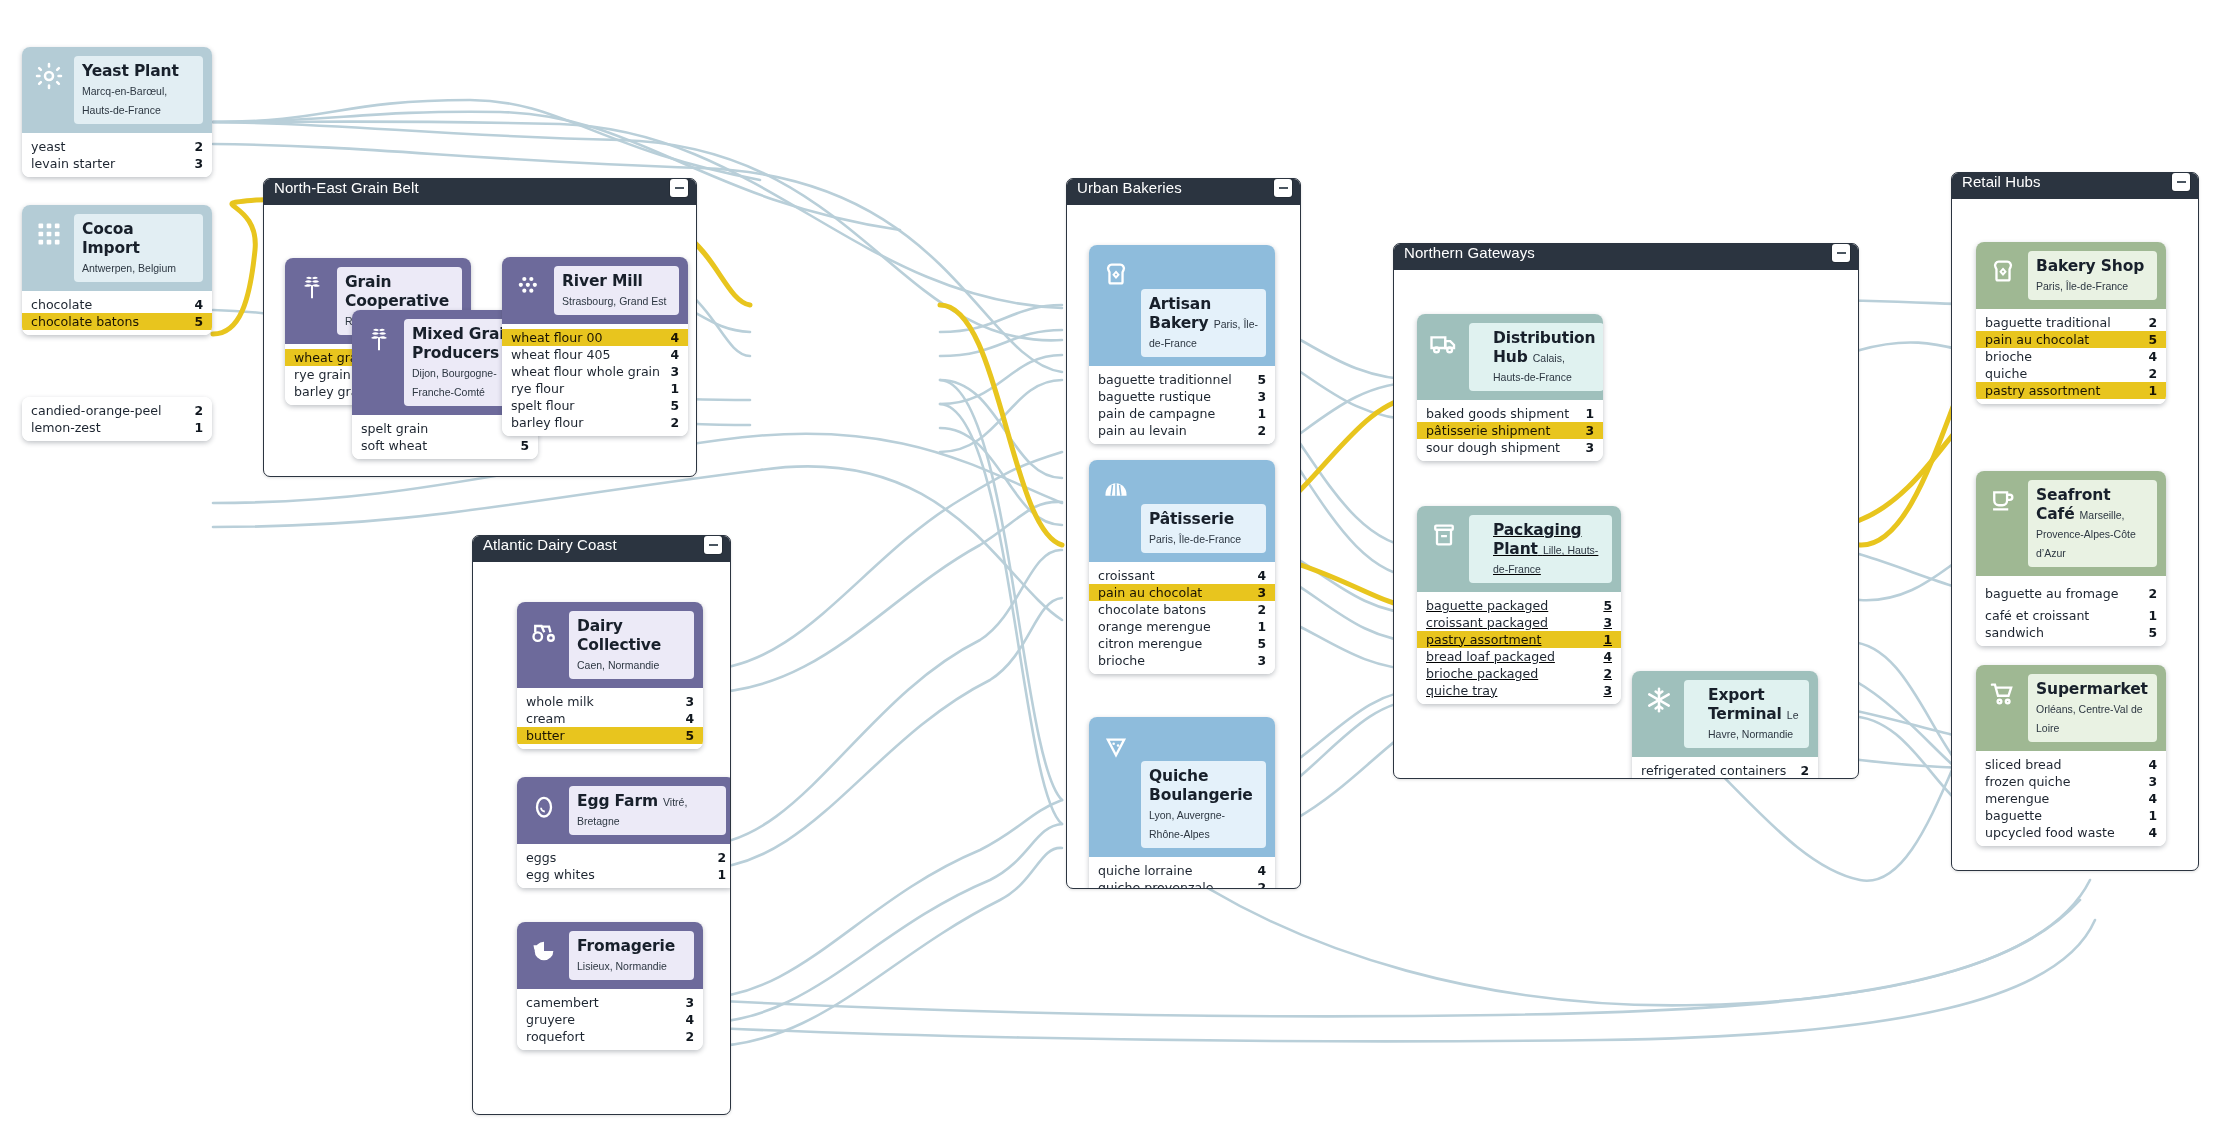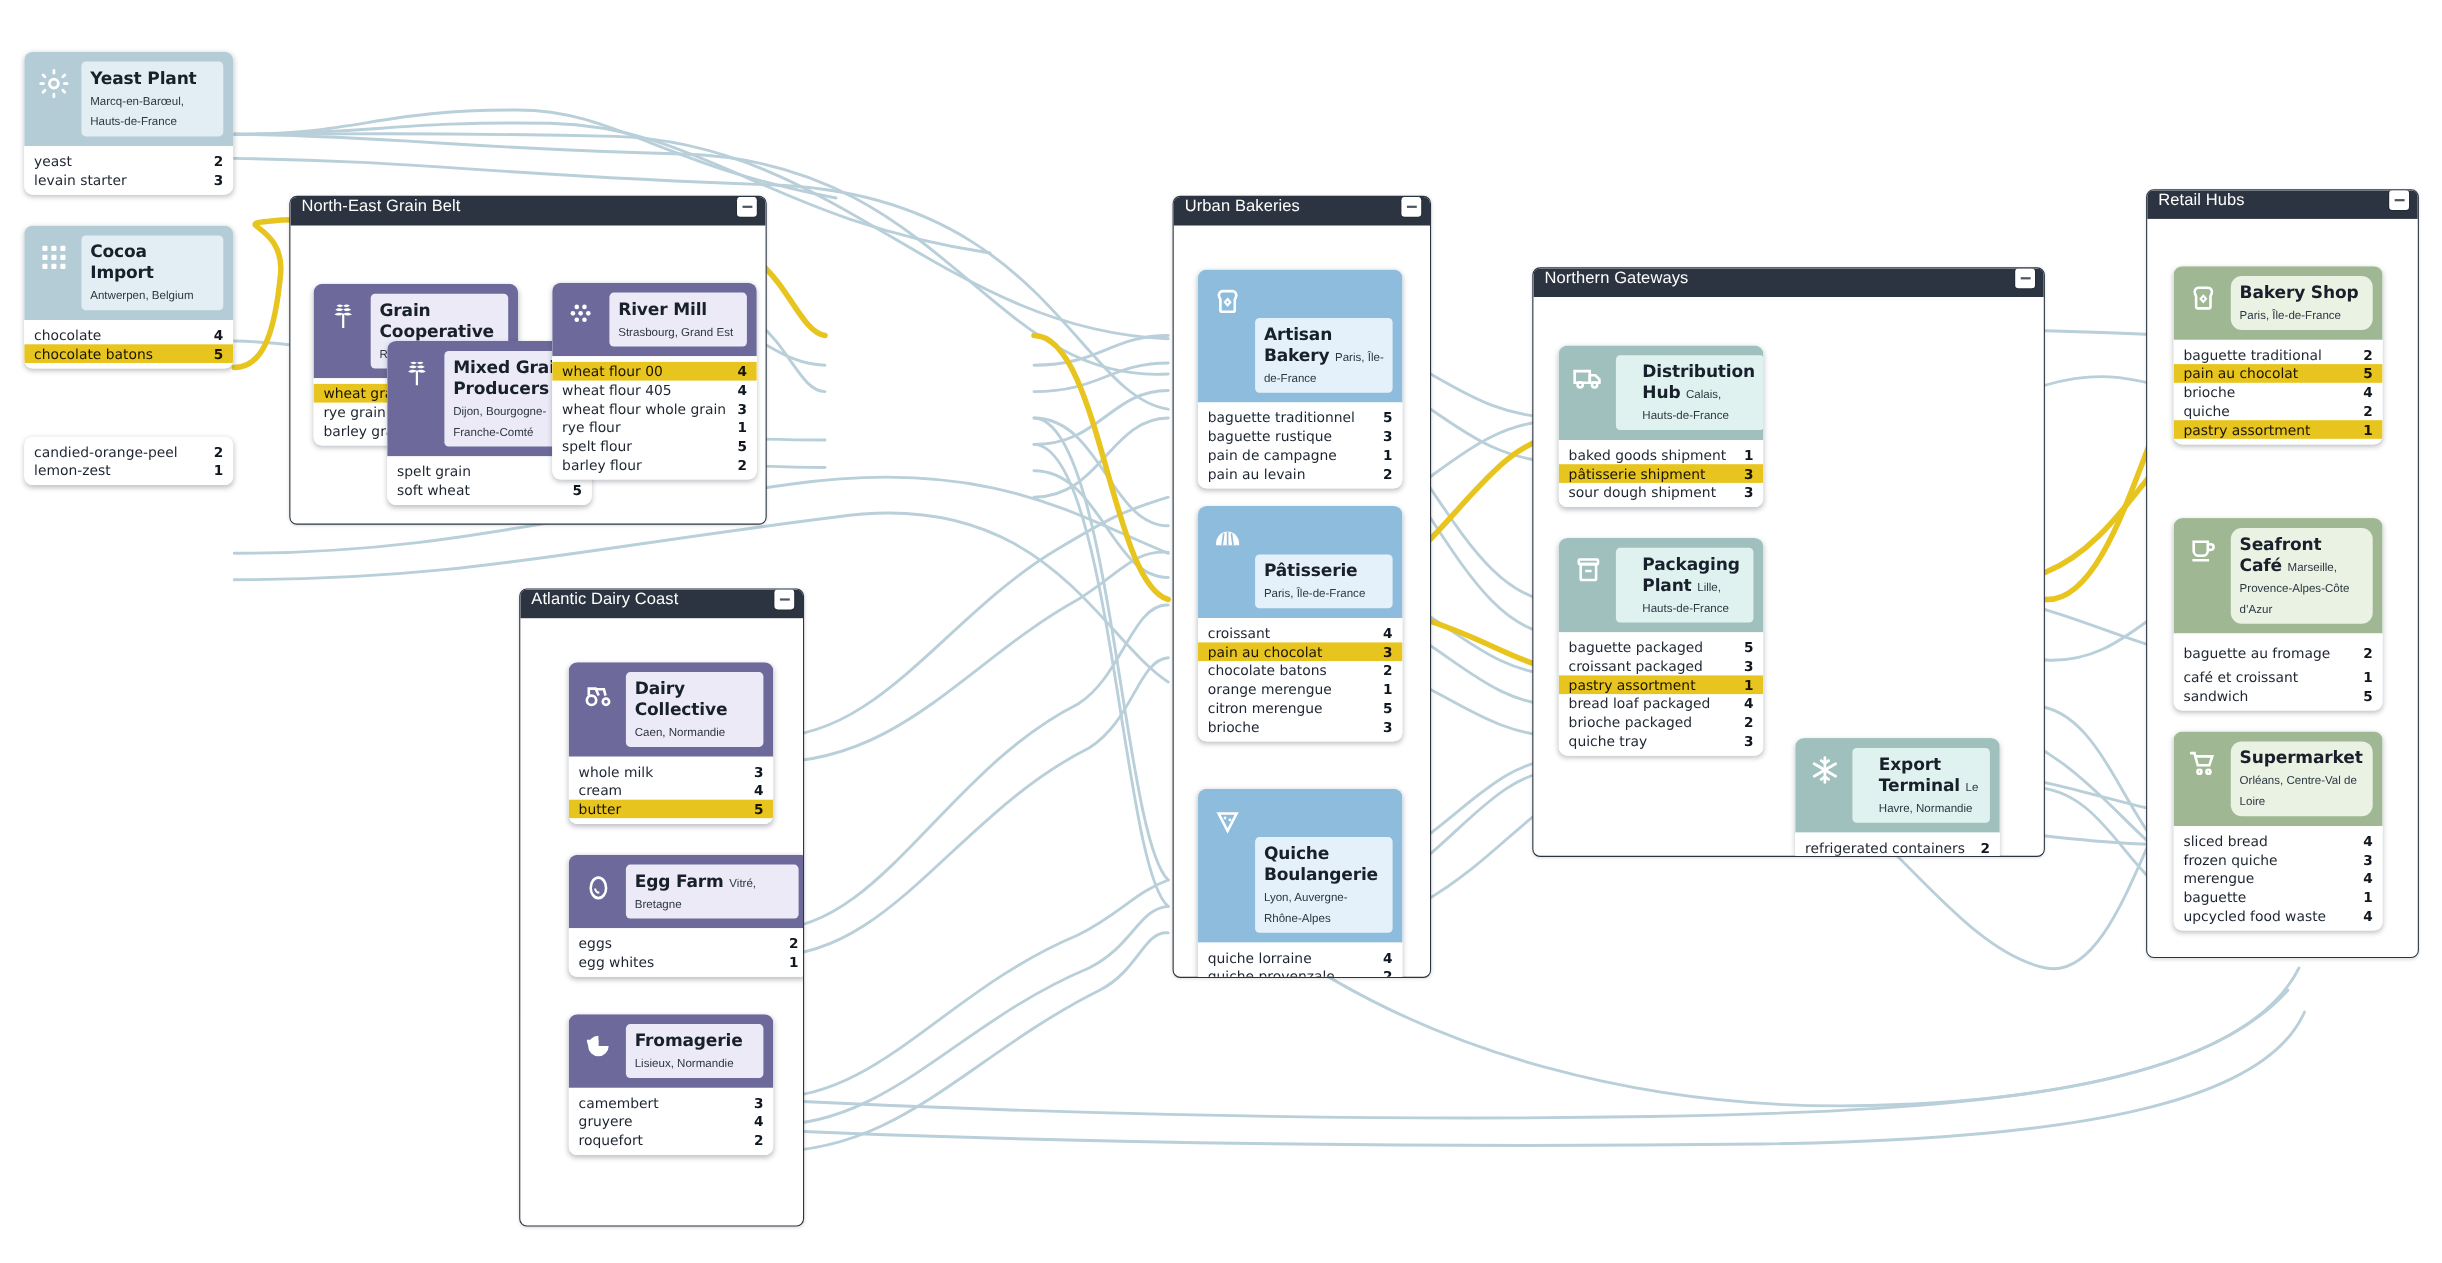--- a/index.html
+++ b/index.html
@@ -86,21 +86,21 @@
   
   .pal-supplier .node-head{background:#b4ccd6;}
   .pal-supplier .node-titlebox{background:#e2eef3;}
   .pal-producer .node-head{background:#6d6a9b;}
   .pal-producer .node-titlebox{background:#eceaf7;}
   .pal-bakery .node-head{background:#8ebcdc;}
   .pal-bakery .node-titlebox{background:#e4f1fa;margin-top:35px;}
   .pal-logistics .node-head{background:#9fc0bc;}
   .pal-logistics .node-titlebox{background:#e0f2f0;padding-left:24px;}
   .pal-retail .node-head{background:#9fb893;}
-  .pal-retail .node-titlebox{background:#e9f2e3;border-radius:10px;}
+  .pal-retail .node-titlebox{background:#e9f2e3;}
 
   .node.standalone{border:0;}
   .spacer{height:5px;background:#ffffff;}
 </style>
 </head>
 <body>
 
 <div id="stage">
 
   <svg id="edges" viewBox="0 0 2220 1148">
@@ -662,21 +662,21 @@
               <span class="val">3</span>
             </div>
             <div class="item">
               <span class="lbl">sour dough shipment</span>
               <span class="val">3</span>
             </div>
             <div class="spacer"></div>
           </div>
       </div>
 
-      <div class="node pal-logistics" style="left:23px;top:219px;width:186px;">
+      <div class="node pal-logistics" style="left:23px;top:236px;width:204px;text-decoration:underline;">
         <div class="node-head">
           <span class="node-icon">
             <svg width="28" height="28" viewBox="0 0 24 24" fill="none" stroke="#fff" stroke-width="2">
                 <rect x="4.5" y="4" width="15" height="3.6" rx=".8"></rect>
                 <path d="M6 7.6h12V19a1 1 0 0 1-1 1H7a1 1 0 0 1-1-1z"></path>
                 <line x1="9.5" y1="13" x2="14.5" y2="13"></line>
               </svg>
           </span>
           <span class="node-titlebox">
             <span class="node-name">Packaging Plant</span>

